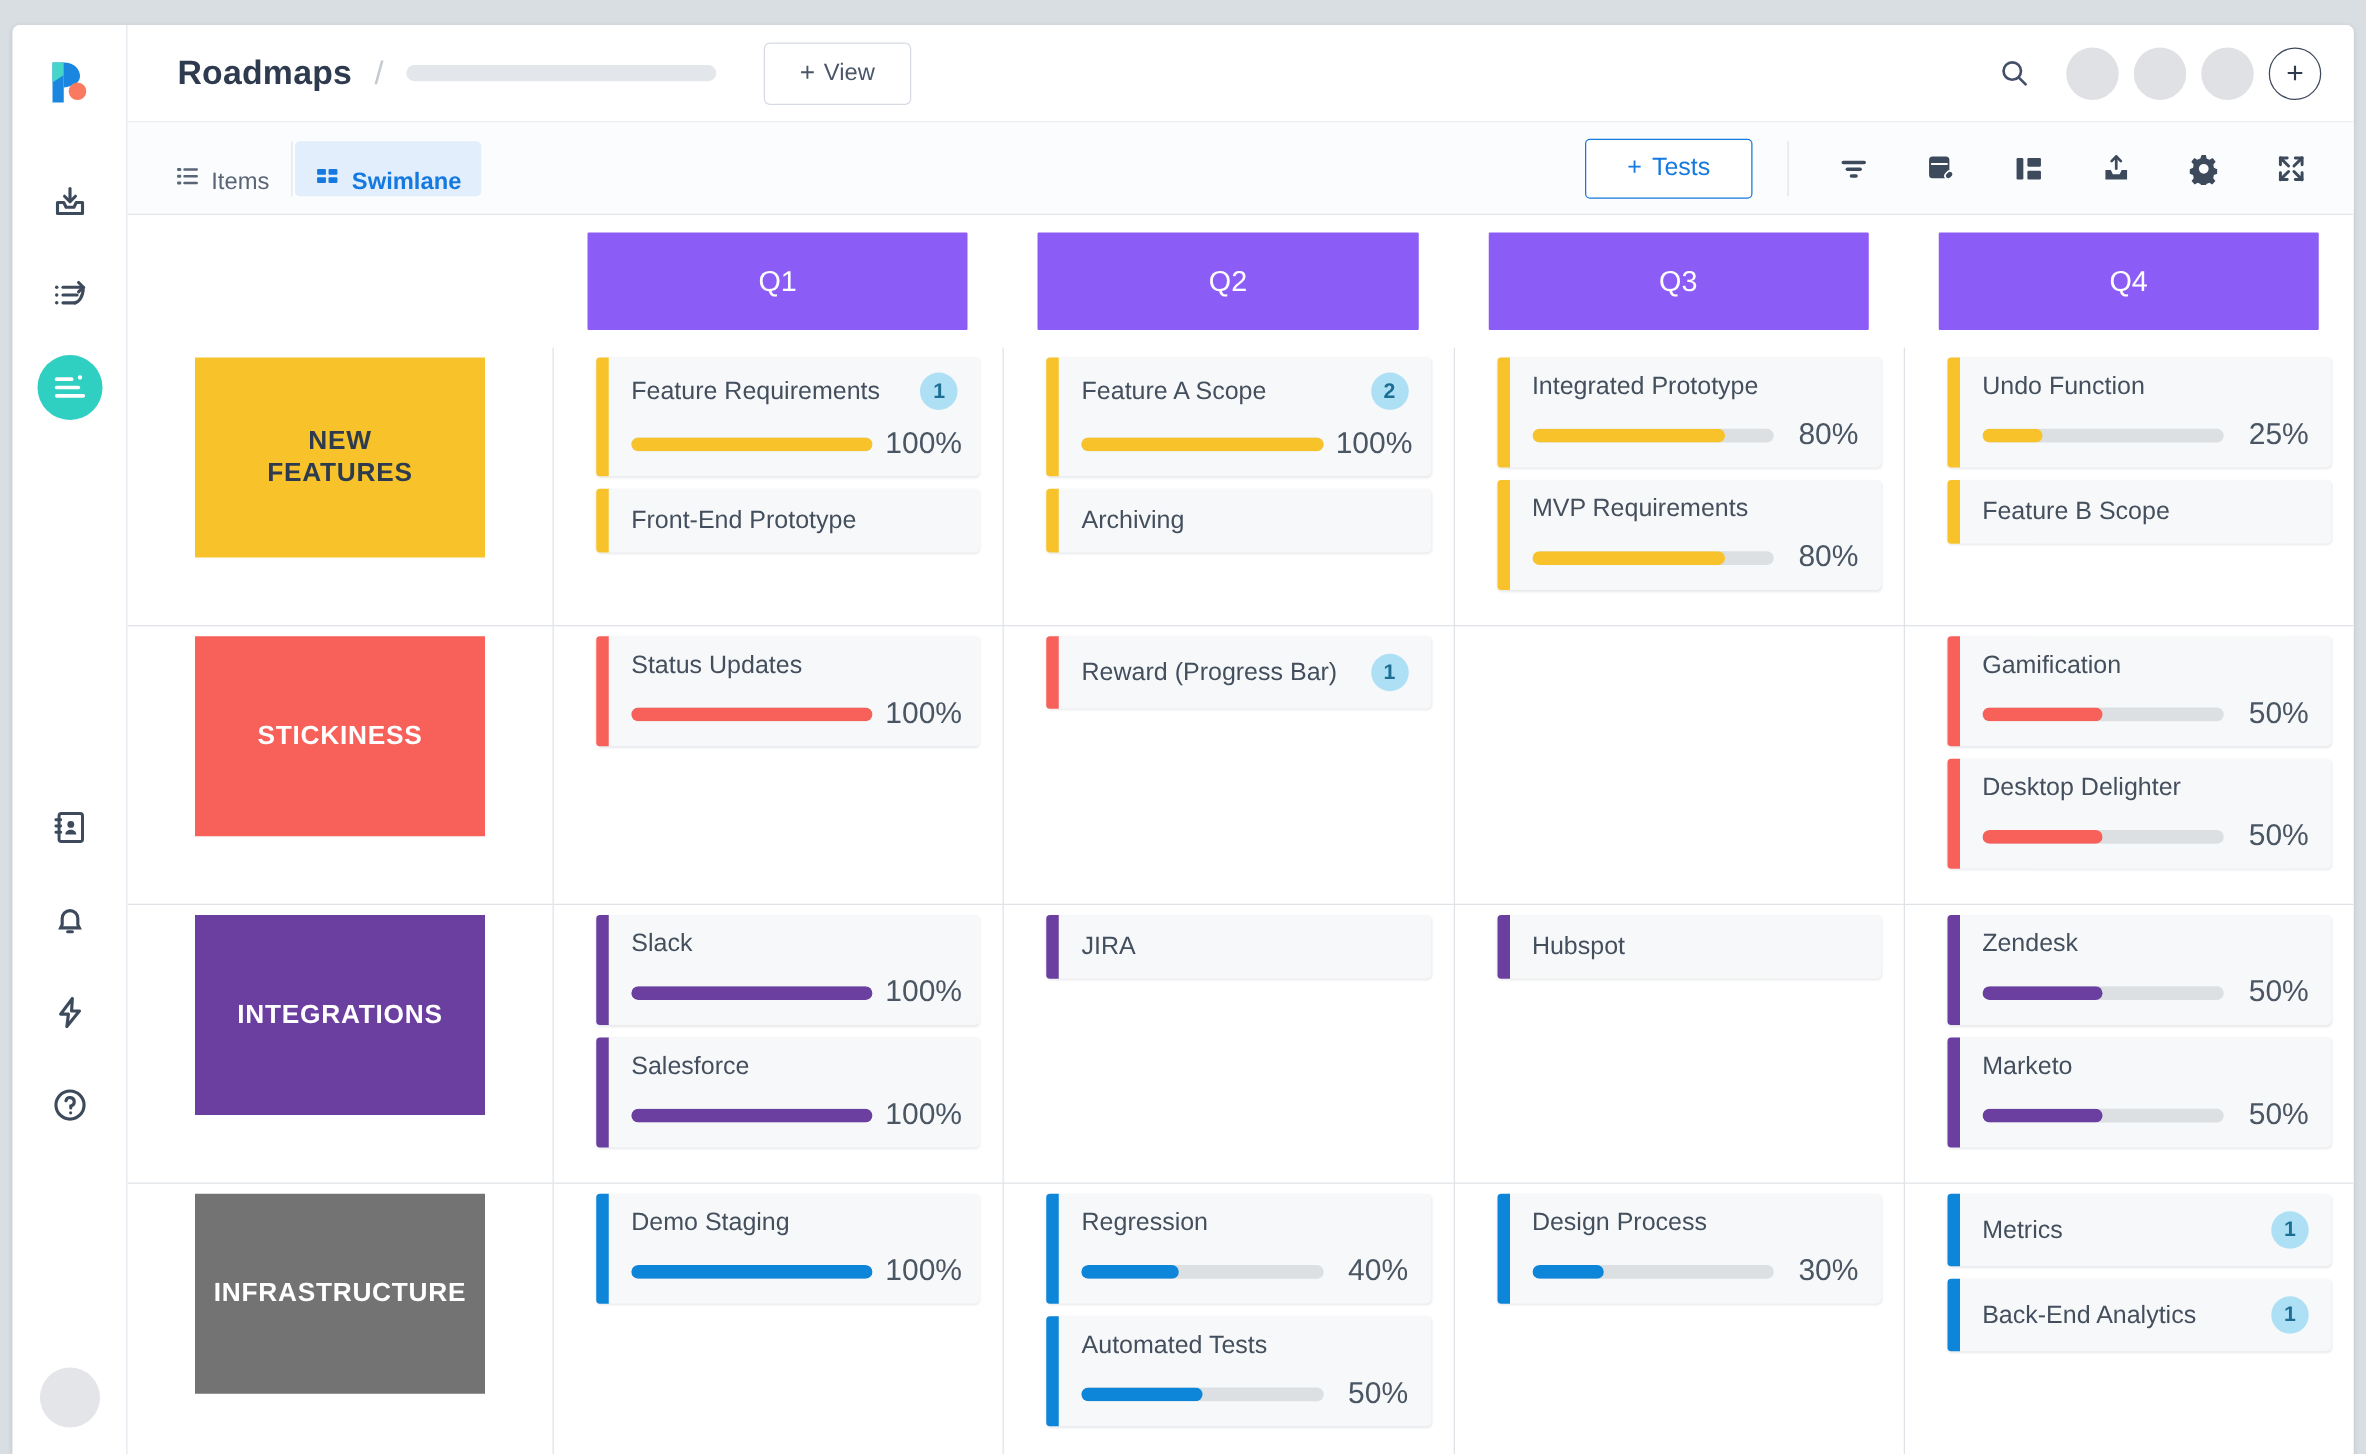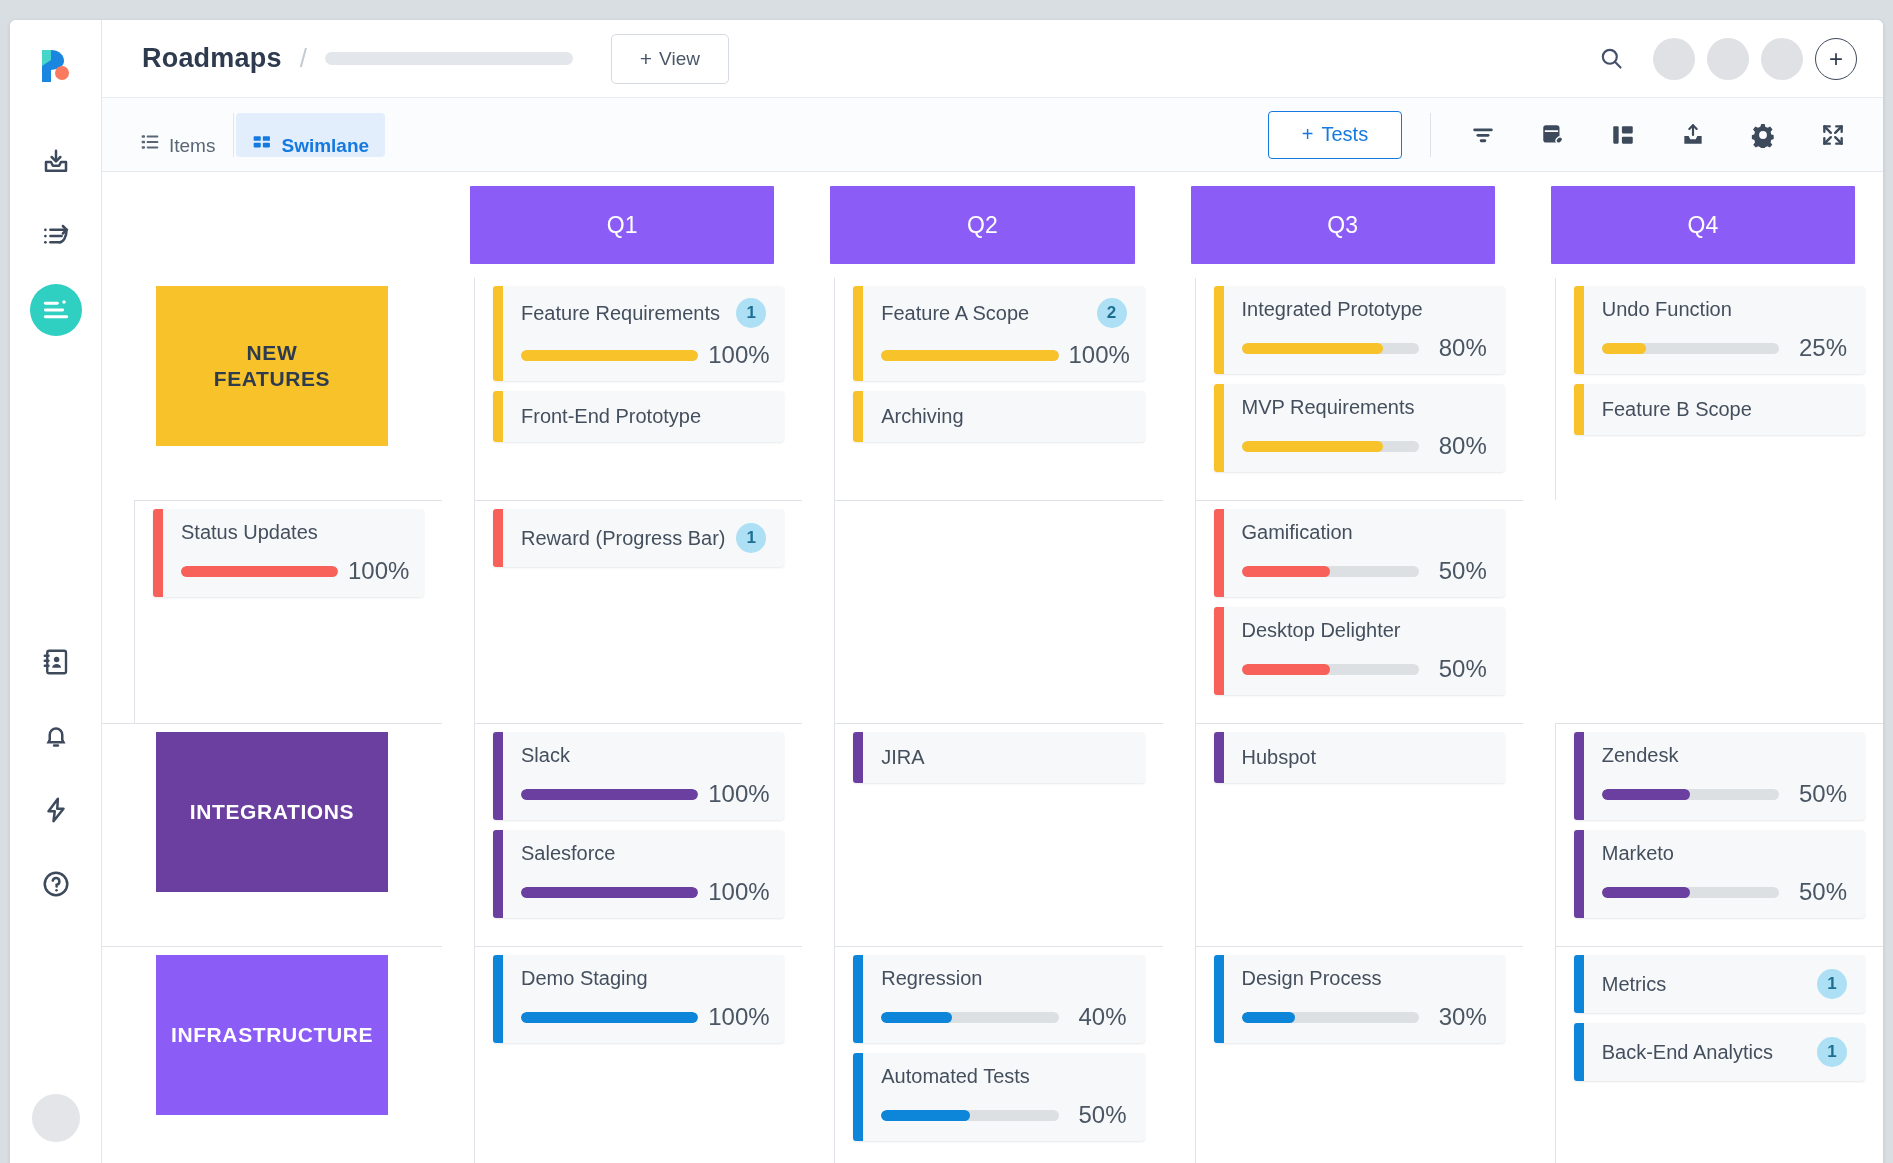--- a/index.html
+++ b/index.html
@@ -117,21 +117,21 @@
   .lane { display: grid; grid-template-columns: 340px repeat(4,1fr); }
   .lane + .lane .cell, .lane + .lane .lane-label { border-top: 1px solid #dfe3e8; }
   .lane-label-wrap { display: flex; align-items: flex-start; justify-content: center; padding-top: 0; }
   .lane-chip {
     width: 232px; margin: 8px auto 0;
     display: flex; align-items: center; justify-content: center;
     text-align: center; color: #fff; font-weight: 700;
     font-size: 21px; letter-spacing: .6px; line-height: 1.22;
     padding: 10px 6px;
   }
-  .cell { padding: 8px 18px 18px 0; min-width: 0; margin-left: 32px; }
+  .cell { padding: 8px 18px 18px 16px; min-width: 0; }
   .cell + .cell { border-left: 1px solid #dfe3e8; }
   .cell { border-left: 1px solid #dfe3e8; }
   .lane-label { }
 
   .card {
     position: relative;
     background: #f7f8f9;
     border-radius: 4px;
     margin: 0 0 10px 18px;
     padding: 12px 18px 12px 28px;
@@ -442,20 +442,23 @@
               </div>
               <div class="card noprog">
                 <div class="edge" style="background: rgb(248, 195, 42);"></div>
                 <div class="card-top">
                   <div class="card-title">Feature B Scope</div>
                 </div>
               </div>
             </div>
           </div>
           <div class="lane" style="min-height: 172px;">
+            <div class="lane-label lane-label-wrap">
+              <div class="lane-chip" style="background: rgb(248, 96, 90); color: rgb(255, 255, 255); height: 160px; white-space: pre-line;">STICKINESS</div>
+            </div>
             <div class="cell">
               <div class="card">
                 <div class="edge" style="background: rgb(248, 96, 90);"></div>
                 <div class="card-top">
                   <div class="card-title">Status Updates</div>
                 </div>
                 <div class="card-prog">
                   <div class="track">
                     <div class="fill" style="width: 100%; background: rgb(248, 96, 90);"></div>
                   </div>
@@ -568,21 +571,21 @@
                   <div class="track">
                     <div class="fill" style="width: 50%; background: rgb(107, 63, 160);"></div>
                   </div>
                   <div class="pct">50%</div>
                 </div>
               </div>
             </div>
           </div>
           <div class="lane" style="min-height: 172px;">
             <div class="lane-label lane-label-wrap">
-              <div class="lane-chip" style="background: #8b5cf6; color: rgb(255, 255, 255); height: 160px; white-space: pre-line;">INFRASTRUCTURE</div>
+              <div class="lane-chip" style="background: #737373; color: rgb(255, 255, 255); height: 160px; white-space: pre-line;">INFRASTRUCTURE</div>
             </div>
             <div class="cell">
               <div class="card">
                 <div class="edge" style="background: rgb(13, 133, 216);"></div>
                 <div class="card-top">
                   <div class="card-title">Demo Staging</div>
                 </div>
                 <div class="card-prog">
                   <div class="track">
                     <div class="fill" style="width: 100%; background: rgb(13, 133, 216);"></div>

